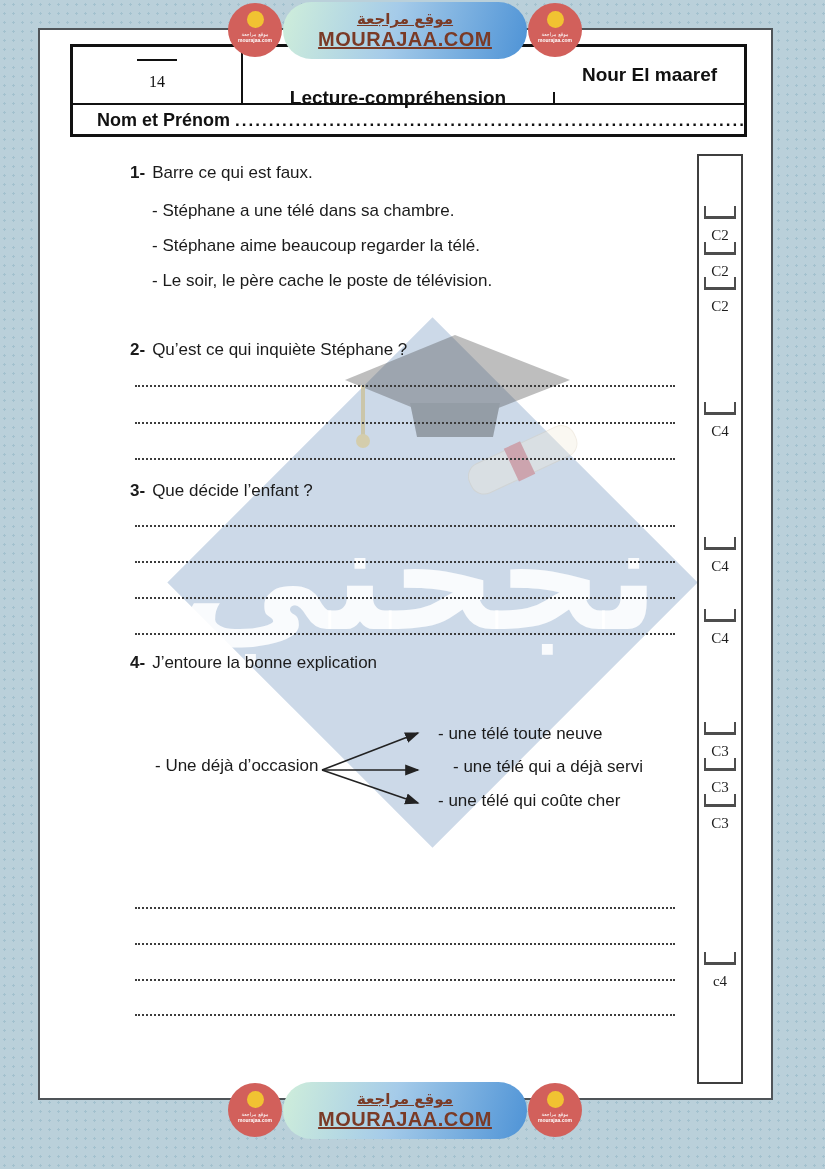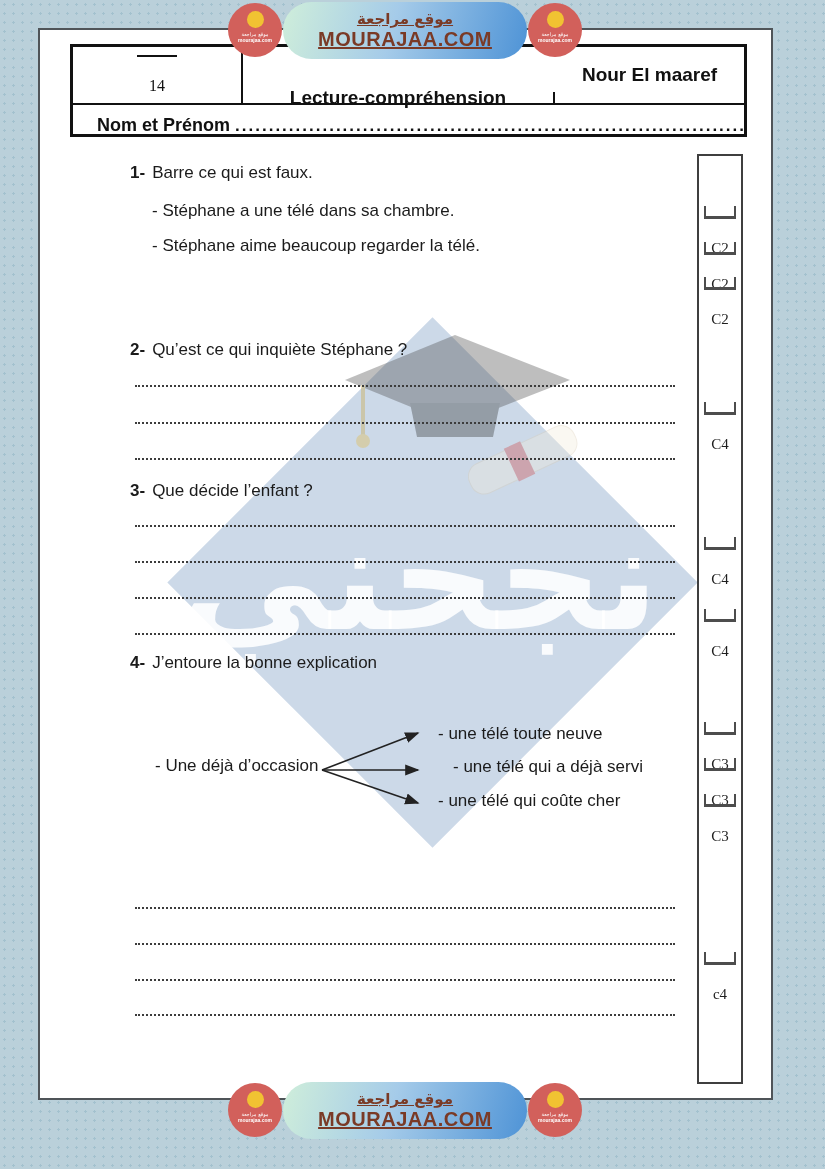--- a/index.html
+++ b/index.html
@@ -21,44 +21,44 @@
 
   
   .htable{position:absolute;left:30px;top:14px;width:677px;height:93px;
           border:3px solid #111;box-sizing:border-box;z-index:2;background:transparent;}
   .hrow-top{display:flex;height:56px;border-bottom:2px solid #111;}
   .hcell{box-sizing:border-box;display:flex;align-items:center;justify-content:center;
          color:#111;}
   .hc1{width:170px;border-right:2px solid #111;}
   .hc2{width:312px;border-right:2px solid #111;font-weight:bold;font-size:19px;margin-top:45px;}
   .hc3{flex:1;font-weight:bold;font-size:19px;}
-  .score{display:inline-block;border-top:2px solid #111;padding:20px 12px 0 12px;
+  .score{display:inline-block;border-top:2px solid #111;padding:12px 12px 0 12px;
          font-family:"Liberation Serif",serif;font-size:16px;}
-  .hrow-name{display:flex;align-items:flex-end;height:31px;padding-left:24px;
+  .hrow-name{display:flex;align-items:center;height:31px;padding-left:24px;
              font-weight:bold;font-size:18px;color:#111;overflow:hidden;white-space:nowrap;}
   .name-dots{font-weight:bold;font-size:17px;letter-spacing:2px;overflow:hidden;}
 
   
   .q{position:absolute;font-size:17px;color:#1b1b1b;z-index:1;white-space:nowrap;}
   .qnum{font-weight:bold;margin-right:7px;}
   .qitem{position:absolute;font-size:17px;color:#1b1b1b;z-index:1;white-space:nowrap;}
   .dotline{position:absolute;left:95px;width:540px;height:0;
            border-bottom:2px dotted #3c3c3c;z-index:1;}
 
   
   .arrows{position:absolute;left:270px;top:690px;z-index:1;}
 
   
   .score-col{position:absolute;left:657px;top:124px;width:46px;height:930px;
              border:2px solid #3f3f3f;box-sizing:border-box;background:#fff;z-index:1;}
   .mark{position:absolute;left:0;width:42px;}
   .bk{margin:0 auto;width:28px;height:10px;
       border-left:2px solid #4d4d4d;border-right:2px solid #4d4d4d;
       border-bottom:3px solid #4d4d4d;}
-  .bklabel{text-align:center;margin-top:21px;font-family:"Liberation Serif",serif;
+  .bklabel{text-align:center;margin-top:8px;font-family:"Liberation Serif",serif;
            font-size:15px;color:#1e1e1e;}
 
   
   .banner{position:absolute;left:0;width:825px;height:62px;z-index:20;}
   .banner.top{top:0;}
   .banner.bottom{top:1080px;}
   .pill{position:absolute;left:283px;top:2px;width:244px;height:57px;border-radius:29px;
         background:linear-gradient(105deg,#cfeeda 0%,#a5cbe9 45%,#4e93d6 100%);
         display:flex;flex-direction:column;align-items:center;justify-content:center;}
   .pill .ar{font-family:"DejaVu Sans",sans-serif;font-size:15px;font-weight:bold;
@@ -106,20 +106,21 @@
         <span>Nom et Prénom</span>&nbsp;
         <span class="name-dots">................................................................................</span>
       </div>
     </div>
 
     <div class="q" style="left:90px;top:133px">
       <span class="qnum">1-</span><span>Barre ce qui est faux.</span>
     </div>
     <div class="qitem" style="left:112px;top:171px">- Stéphane a une télé dans sa chambre.</div>
     <div class="qitem" style="left:112px;top:206px">- Stéphane aime beaucoup regarder la télé.</div>
+    <div class="qitem" style="left:112px;top:241px">- Le soir, le père cache le poste de télévision.</div>
 
     <div class="q" style="left:90px;top:310px">
       <span class="qnum">2-</span><span>Qu’est ce qui inquiète Stéphane ?</span>
     </div>
     <div class="dotline" style="top:355px"></div>
     <div class="dotline" style="top:392px"></div>
     <div class="dotline" style="top:428px"></div>
 
     <div class="q" style="left:90px;top:451px">
       <span class="qnum">3-</span><span>Que décide l’enfant ?</span>

